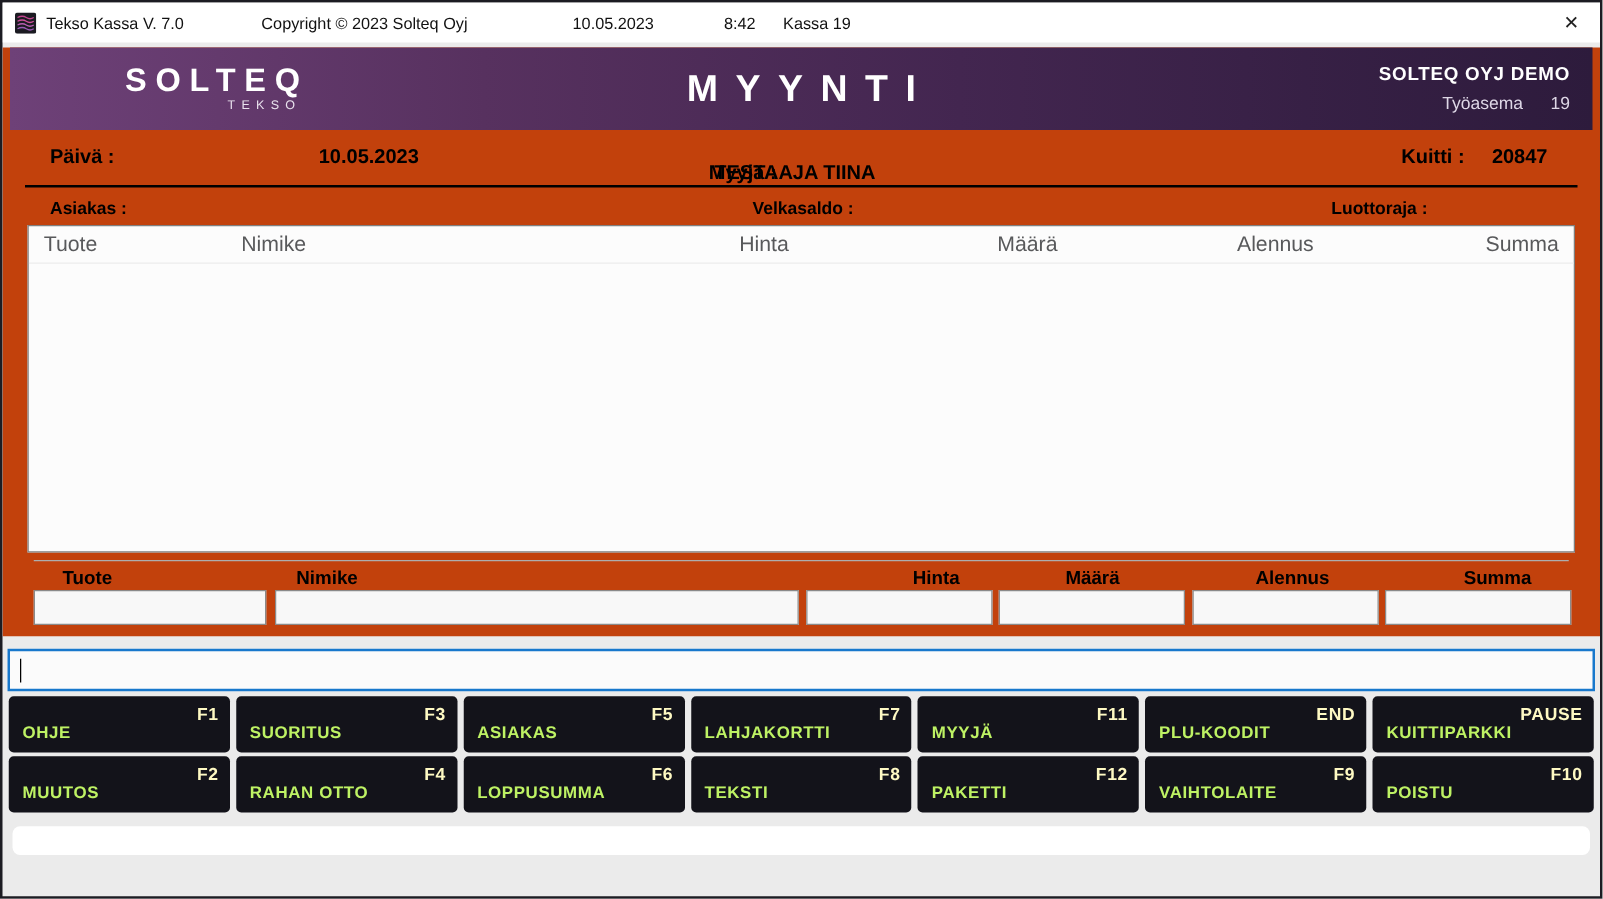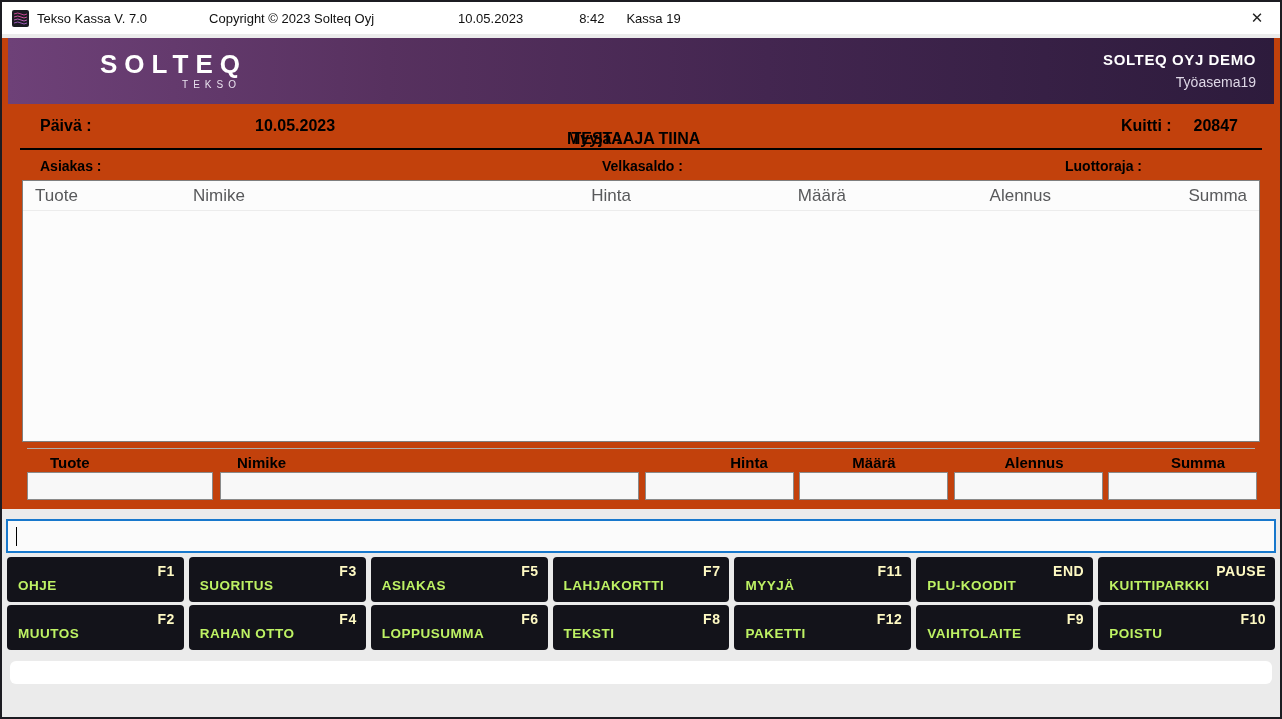--- a/index.html
+++ b/index.html
@@ -53,21 +53,21 @@
   .logo-sub  { font-size:10px; letter-spacing:5px; color:#e9e2ee; text-align:right; margin-top:3px; margin-right:6px; }
   .page-title {
     position:absolute; left:0; right:0; top:17px;
     text-align:center;
     font-size:30px; font-weight:700; letter-spacing:14px;
     text-indent:14px;
   }
   .store-block { position:absolute; right:18px; top:13px; text-align:right; }
   .store-name { font-size:15px; font-weight:700; letter-spacing:0.6px; }
   .workstation { margin-top:6px; font-size:14px; color:#ded7e6; }
-  .workstation .ws-value { display:inline-block; }
+  .workstation .ws-value { display:inline-block; margin-left:22px; }
 
   
   .info-row { position:relative; height:44px; font-weight:700; font-size:16px; color:#000; }
   .info-row span { position:absolute; top:13px; white-space:nowrap; }
   .i-paiva-l { left:38px; }
   .i-paiva-v { left:253px; }
   .i-myyja   { left:565px; }
   .i-kuitti-l{ left:1083px;margin-left:36px; }
   .i-kuitti-v{ right:42px; }
 
@@ -211,20 +211,21 @@
     </button>
   </div>
 
   <div class="white-area">
 
     <div class="main-header">
       <div class="logo-block">
         <div class="logo-main">SOLTEQ</div>
         <div class="logo-sub">TEKSO</div>
       </div>
+      <div class="page-title">MYYNTI</div>
       <div class="store-block">
         <div class="store-name">SOLTEQ OYJ DEMO</div>
         <div class="workstation">
           <span>Työasema</span><span class="ws-value">19</span>
         </div>
       </div>
     </div>
 
     <div class="info-row">
       <span class="i-paiva-l">Päivä :</span>

